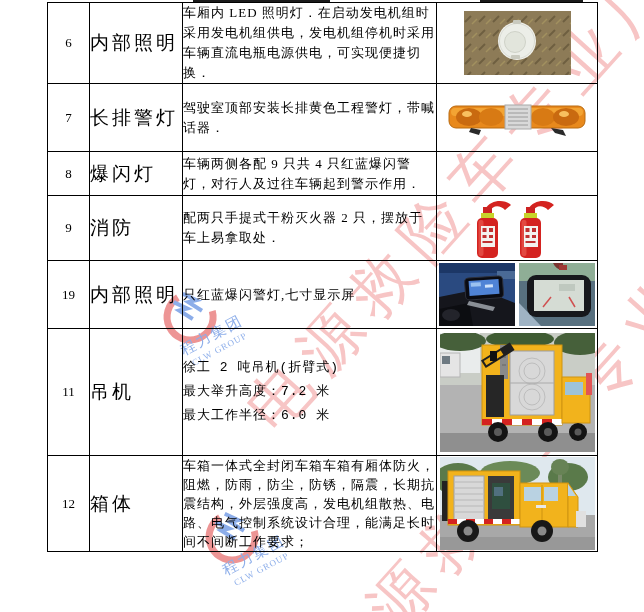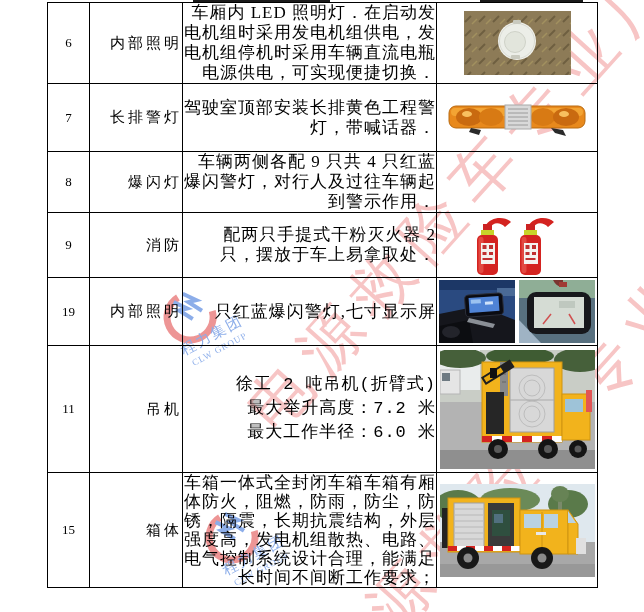--- a/index.html
+++ b/index.html
@@ -34,23 +34,23 @@
     background:transparent;
   }
   table.spec td{
     border:1.5px solid #000;
     vertical-align:middle;
     padding:0;
     background:transparent;
   }
   col.c1{width:42px;} col.c2{width:93px;} col.c3{width:254px;} col.c4{width:161px;}
   td.num{text-align:center; font-size:13px;}
-  td.name{text-align:right; font-size:15px; letter-spacing:3px;}
+  td.name{text-align:left; font-size:19px; letter-spacing:3px;}
   td.desc{
-    text-align:right; font-size:17px; line-height:20px;
+    text-align:left; font-size:13px; line-height:20px;
     letter-spacing:1px; padding:2px 7px;margin-left:20px;
   }
   td.desc .line{display:block;font-family:Liberation Mono, monospace;}
   tr.r11 td.desc{line-height:24px;}
   tr.r12 td.desc{line-height:19px;}
   td.photo{text-align:center;}
   td.photo svg{display:block; margin:0 auto; vertical-align:middle;}
   .pair{display:flex; justify-content:center;}
 </style>
 </head>
@@ -290,21 +290,21 @@
               <circle cx="58" cy="99" r="4" fill="#5a5a5a"></circle>
           <circle cx="108" cy="99" r="10" fill="#141414"></circle>
               <circle cx="108" cy="99" r="4" fill="#5a5a5a"></circle>
           <circle cx="138" cy="99" r="9" fill="#141414"></circle>
               <circle cx="138" cy="99" r="3.5" fill="#5a5a5a"></circle>
         </svg>
       </td>
     </tr>
 
     <tr class="r12" style="height:96px">
-      <td class="num">15</td>
+      <td class="num">12</td>
       <td class="name">箱体</td>
       <td class="desc">车箱一体式全封闭车箱车箱有厢体防火，阻燃，防雨，防尘，防锈，隔震，长期抗震结构，外层强度高，发电机组散热、电路、电气控制系统设计合理，能满足长时间不间断工作要求；</td>
       <td class="photo">
         <svg width="155" height="93">
           <rect width="155" height="93" fill="#dfe8ee"></rect>
           <ellipse cx="18" cy="22" rx="24" ry="16" fill="#5a7a4a"></ellipse>
           <ellipse cx="70" cy="16" rx="30" ry="12" fill="#6b8a58"></ellipse>
           <ellipse cx="128" cy="20" rx="20" ry="14" fill="#5a7a4a"></ellipse>
           <rect x="118" y="8" width="4" height="40" fill="#7a8a6a"></rect>
           <ellipse cx="120" cy="10" rx="9" ry="8" fill="#678355"></ellipse>

